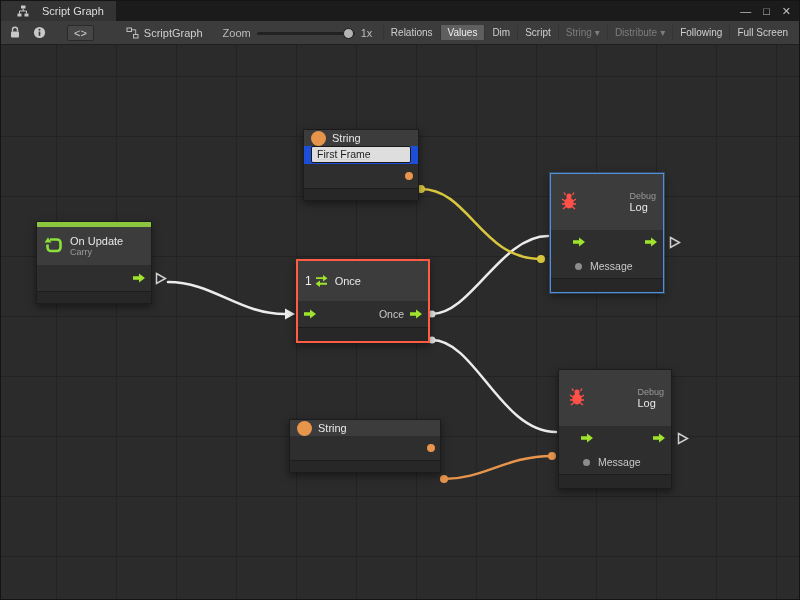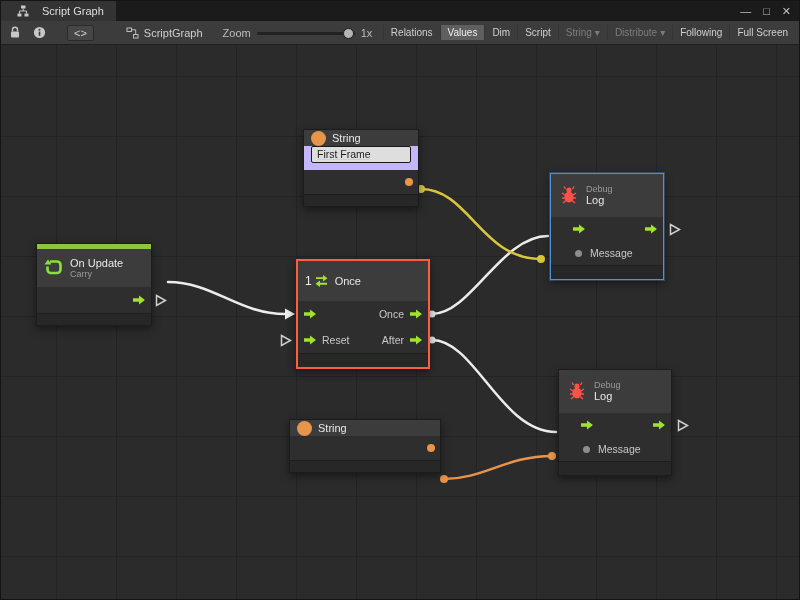--- a/index.html
+++ b/index.html
@@ -59,31 +59,31 @@
 
   .port-row { display:flex; align-items:center; gap:5px; padding:0 5px; background:#2e2e2e; position:relative; }
   .port-label { font-size:10.5px; color:#c8c8c8; }
   .grow { flex:1 1 auto; }
 
   .dot-orange { width:15px; height:15px; border-radius:50%; background:var(--orange,#e8954c); flex:0 0 auto; }
   .port-dot-orange { position:absolute; right:5px; top:50%; margin-top:-4px; width:8px; height:8px; border-radius:50%; background:var(--orange,#e8954c); }
   .msg-dot { width:7px; height:7px; border-radius:50%; background:#8d8d8d; flex:0 0 auto; margin:0 3px; }
 
   .string-node .n-header { height:16px; }
-  .n-field-row { background:#c4b5fd; padding:0 7px 7px;text-decoration:underline; }
+  .n-field-row { background:#1d4ed8; padding:0 7px 1px;text-decoration:underline; }
   .text-field { background:#dedede; color:#1d1d1d; border:1px solid #191919; border-radius:2px; font-size:10.5px; height:17px; line-height:15px; padding:0 5px; overflow:hidden; white-space:nowrap; }
   .string-body { height:24px; position:relative; background:#2e2e2e; }
 
   .event-node .n-header { height:38px; }
   .event-body { height:26px; }
 
   .once-node .n-header { height:40px; }
   .once-node .port-row { height:26px; }
 
-  .debug-node .n-header { height:43px; }
+  .debug-node .n-header { height:56px;justify-content:space-between; }
   .debug-node .port-row { height:24px;padding-left:21px; }
 
   .tri-out { position:absolute; width:12px; height:13px; }
   .port-arrow { display:flex; align-items:center; flex:0 0 auto; }
   .once-icon { display:flex; align-items:center; gap:2px; }
   .once-num { font-size:12px; color:#f0f0f0; }
 </style>
 </head>
 <body>
 
@@ -201,21 +201,21 @@
       </div>
       <div class="n-field-row">
         <div class="text-field">First Frame</div>
       </div>
       <div class="string-body">
         <span class="port-dot-orange"></span>
       </div>
       <div class="n-footer"></div>
     </div>
 
-    <div class="node event-node" style="left:35px; top:198px; width:116px;">
+    <div class="node event-node" style="left:35px; top:176px; width:116px;">
       <div class="green-bar"></div>
       <div class="n-header">
         <span>
           <svg width="20" height="20" viewBox="0 0 20 20">
             <path d="M6 4.5 h7 a3.5 3.5 0 0 1 3.5 3.5 v4.5 a3.5 3.5 0 0 1 -3.5 3.5 h-6 a3.5 3.5 0 0 1 -3.5 -3.5 v-3" fill="none" stroke="#8ce03c" stroke-width="2.6"></path>
             <polygon points="0.5,7.5 7.5,7.5 4,2.5" fill="#8ce03c"></polygon>
           </svg>
         </span>
         <span class="title-stack">
           <span class="n-title">On Update</span>
@@ -253,40 +253,20 @@
         <span class="port-arrow">
           <svg width="14" height="10" viewBox="0 0 14 10">
               <path d="M1 3.2 h6 V0.5 L13 5 L7 9.5 V6.8 H1 z" fill="#9fe32d"></path>
             </svg>
         </span>
         <span class="grow"></span>
         <span class="port-label">Once</span>
         <span class="port-arrow">
           <svg width="14" height="10" viewBox="0 0 14 10">
               <path d="M1 3.2 h6 V0.5 L13 5 L7 9.5 V6.8 H1 z" fill="#9fe32d"></path>
-            </svg>
-        </span>
-      </div>
-      <div class="port-row">
-        <span class="port-arrow">
-          <svg width="14" height="10" viewBox="0 0 14 10">
-              <path d="M1 3.2 h6 V0.5 L13 5 L7 9.5 V6.8 H1 z" fill="#9fe32d"></path>
-            </svg>
-        </span>
-        <span class="port-label">Reset</span>
-        <span class="grow"></span>
-        <span class="port-label">After</span>
-        <span class="port-arrow">
-          <svg width="14" height="10" viewBox="0 0 14 10">
-              <path d="M1 3.2 h6 V0.5 L13 5 L7 9.5 V6.8 H1 z" fill="#9fe32d"></path>
-            </svg>
-        </span>
-        <span class="tri-out" style="left:-18px; top:7px;">
-          <svg width="12" height="13" viewBox="0 0 12 13">
-              <path d="M1.5 1.5 L10.5 6.5 L1.5 11.5 z" fill="none" stroke="#cfcfcf" stroke-width="1.5"></path>
             </svg>
         </span>
       </div>
       <div class="n-footer" style="height:14px;"></div>
     </div>
 
     <div class="node debug-node sel-blue" style="left:549px; top:128px; width:114px;">
       <div class="n-header">
         <span>
           <svg width="22" height="22" viewBox="0 0 22 22">

